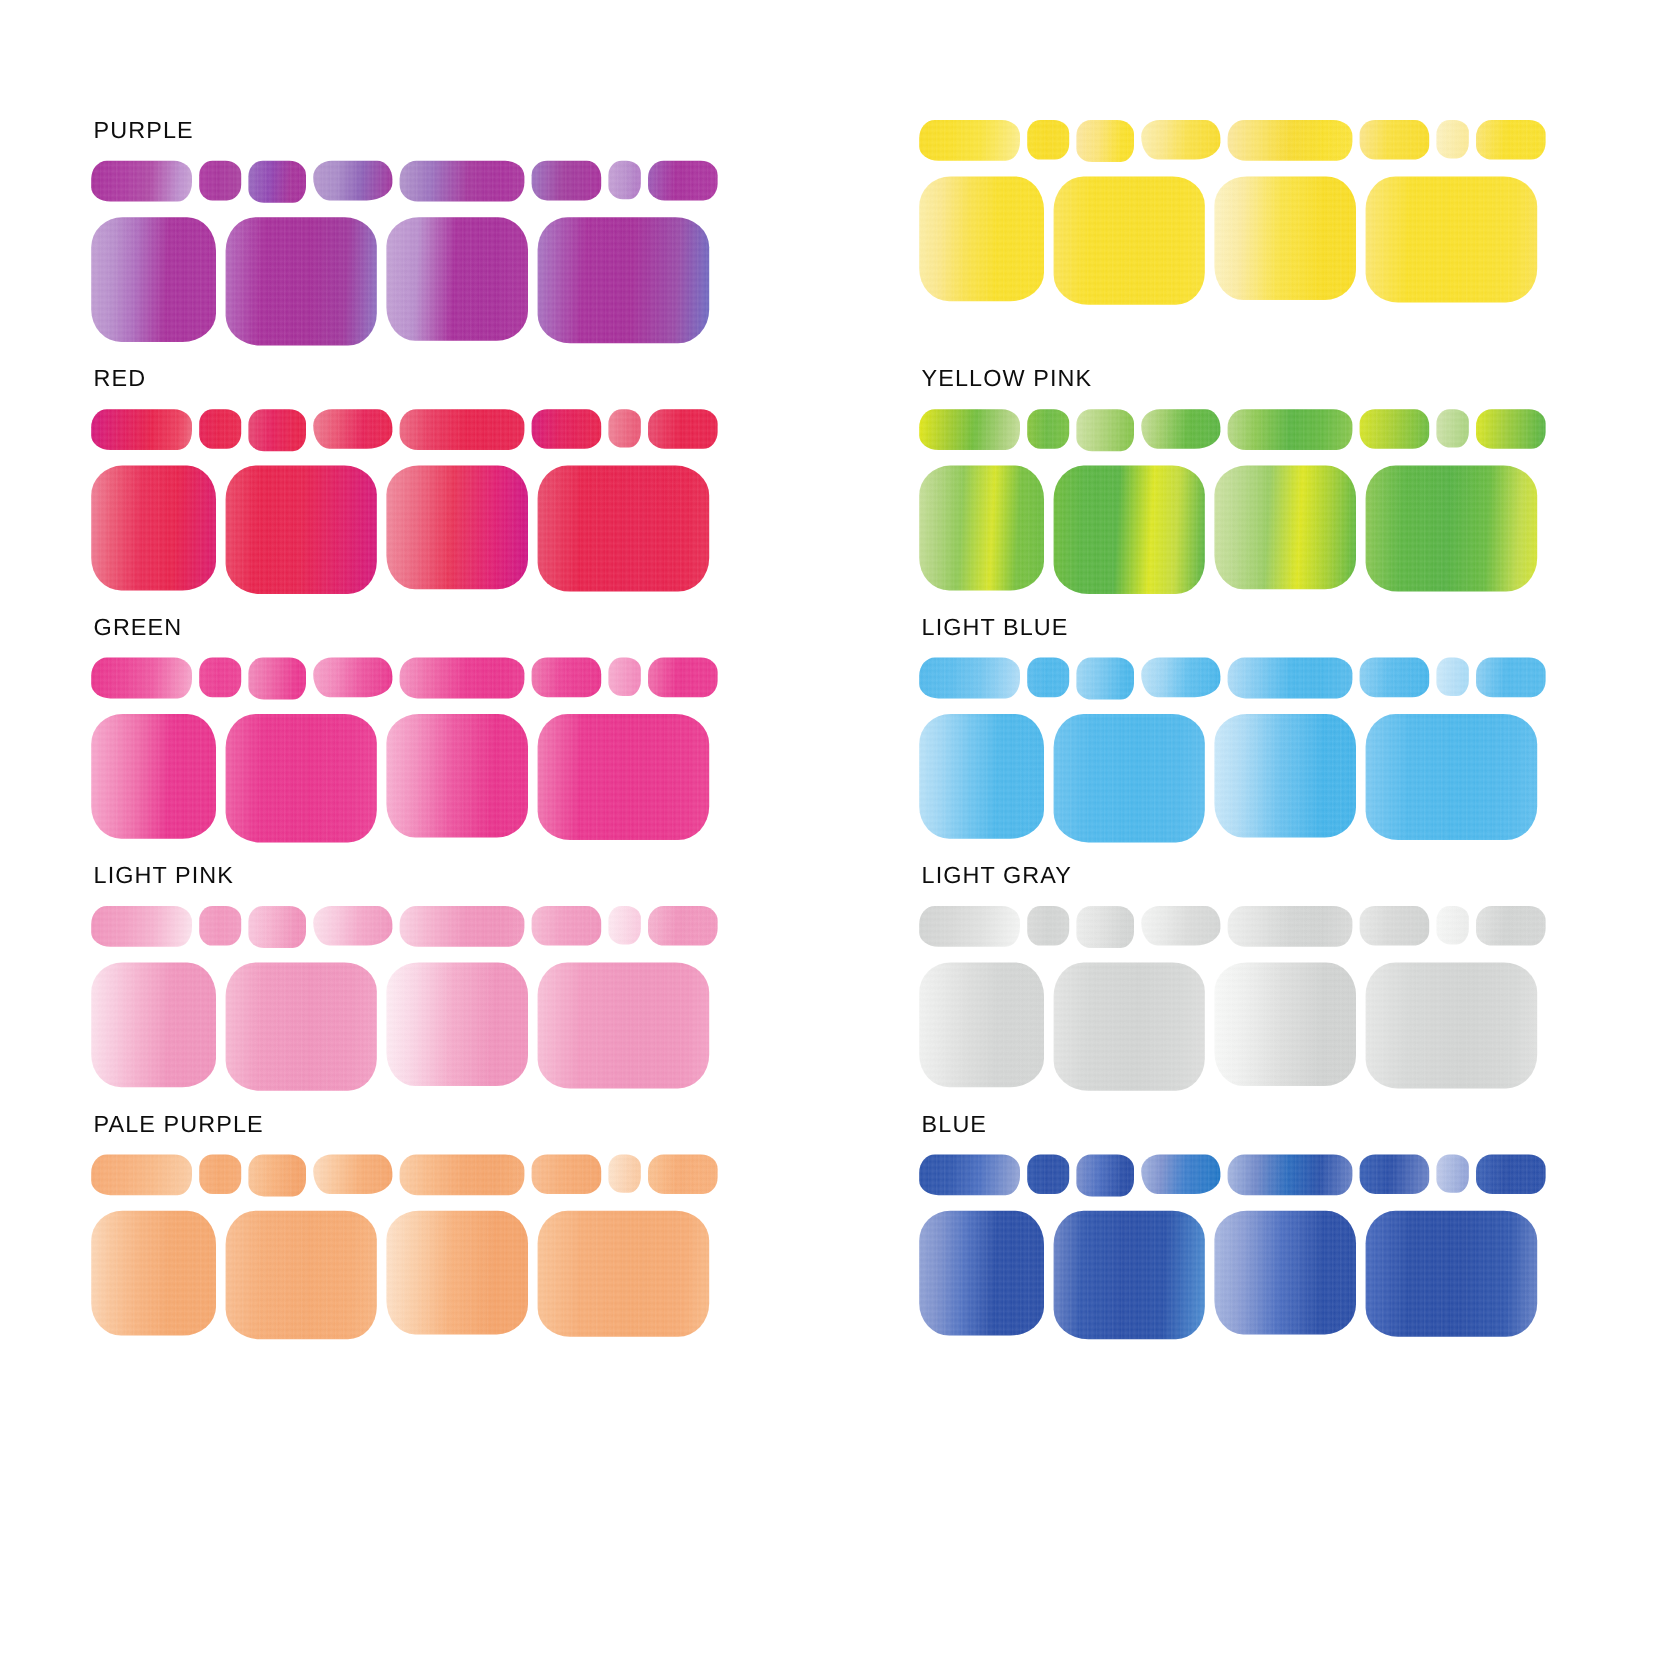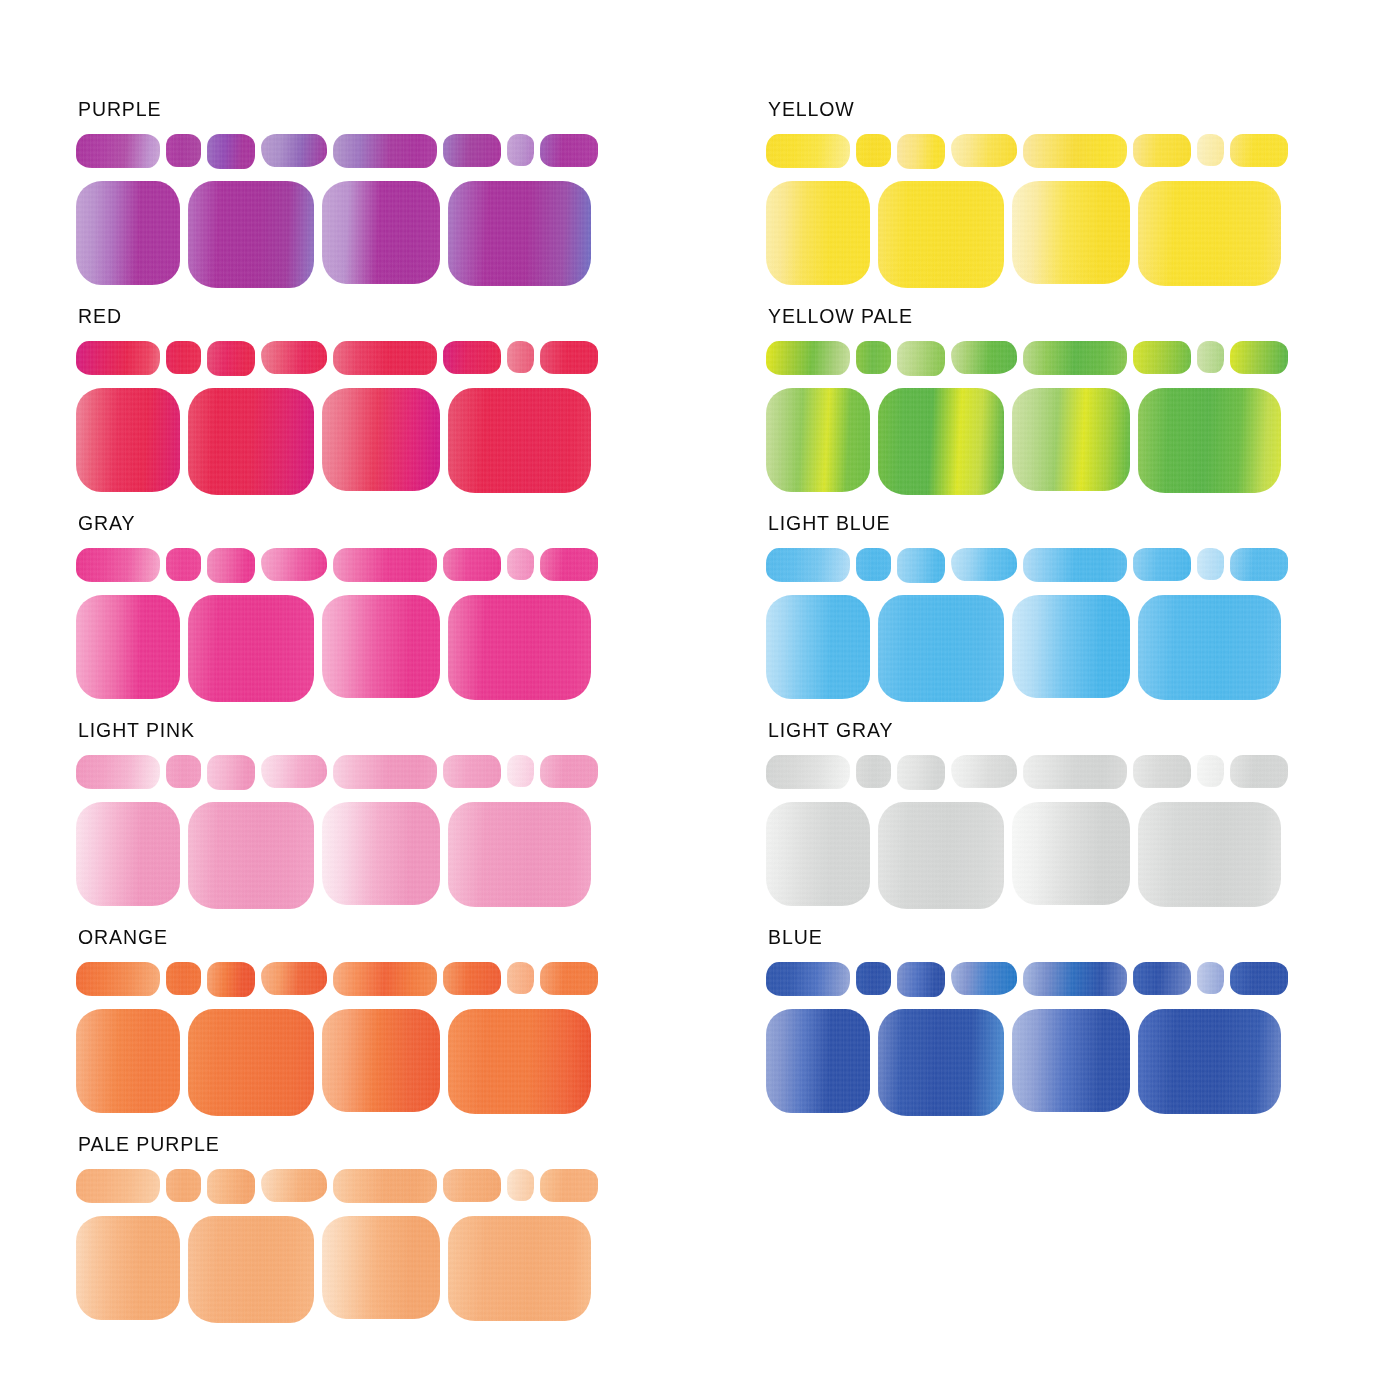--- a/index.html
+++ b/index.html
@@ -148,21 +148,21 @@
             <div class="swatch s8" style="background: linear-gradient(95deg, rgb(233, 78, 113) 0%, rgb(232, 34, 76) 45%, rgb(232, 35, 78) 100%);"></div>
           </div>
           <div class="swatch-row large">
             <div class="swatch L1" style="background: linear-gradient(93deg, rgb(239, 129, 152) 0%, rgb(236, 88, 116) 18%, rgb(233, 46, 88) 40%, rgb(232, 34, 76) 66%, rgb(219, 28, 112) 100%);"></div>
             <div class="swatch L2" style="background: linear-gradient(93deg, rgb(235, 74, 105) 0%, rgb(232, 34, 76) 22%, rgb(231, 35, 80) 50%, rgb(223, 31, 106) 78%, rgb(212, 24, 124) 100%);"></div>
             <div class="swatch L3" style="background: linear-gradient(93deg, rgb(240, 138, 157) 0%, rgb(237, 106, 131) 20%, rgb(233, 53, 88) 46%, rgb(226, 32, 115) 74%, rgb(206, 21, 134) 100%);"></div>
             <div class="swatch L4" style="background: linear-gradient(93deg, rgb(233, 78, 110) 0%, rgb(232, 34, 76) 26%, rgb(231, 34, 80) 58%, rgb(232, 35, 78) 84%, rgb(233, 49, 87) 100%);"></div>
           </div>
         </div>
         <div class="color-group">
-          <div class="group-label">GRAY</div>
+          <div class="group-label">GREEN</div>
           <div class="swatch-row small">
             <div class="swatch s1" style="background: linear-gradient(95deg, rgb(233, 51, 141) 0%, rgb(236, 66, 150) 32%, rgb(239, 92, 164) 62%, rgb(244, 143, 190) 88%, rgb(247, 168, 205) 100%);"></div>
             <div class="swatch s2" style="background: linear-gradient(92deg, rgb(238, 76, 155) 0%, rgb(236, 61, 148) 50%, rgb(237, 68, 151) 100%);"></div>
             <div class="swatch s3" style="background: linear-gradient(95deg, rgb(242, 141, 189) 0%, rgb(239, 100, 167) 42%, rgb(235, 56, 145) 80%, rgb(234, 52, 144) 100%);"></div>
             <div class="swatch s4" style="background: linear-gradient(96deg, rgb(246, 165, 203) 0%, rgb(243, 135, 187) 28%, rgb(238, 90, 163) 58%, rgb(233, 51, 141) 100%);"></div>
             <div class="swatch s5" style="background: linear-gradient(94deg, rgb(244, 150, 195) 0%, rgb(240, 107, 170) 24%, rgb(235, 58, 146) 52%, rgb(233, 51, 141) 80%, rgb(235, 62, 148) 100%);"></div>
             <div class="swatch s6" style="background: linear-gradient(95deg, rgb(240, 122, 177) 0%, rgb(236, 67, 152) 44%, rgb(233, 51, 141) 100%);"></div>
             <div class="swatch s7" style="background: linear-gradient(95deg, rgb(247, 174, 208) 0%, rgb(244, 150, 195) 55%, rgb(242, 133, 186) 100%);"></div>
             <div class="swatch s8" style="background: linear-gradient(95deg, rgb(241, 115, 174) 0%, rgb(234, 54, 144) 42%, rgb(235, 60, 147) 100%);"></div>
           </div>
@@ -186,39 +186,20 @@
             <div class="swatch s8" style="background: linear-gradient(95deg, rgb(246, 181, 209) 0%, rgb(241, 148, 189) 42%, rgb(242, 152, 191) 100%);"></div>
           </div>
           <div class="swatch-row large">
             <div class="swatch L1" style="background: linear-gradient(93deg, rgb(252, 227, 238) 0%, rgb(249, 204, 224) 18%, rgb(246, 178, 207) 38%, rgb(241, 150, 190) 62%, rgb(240, 148, 189) 100%);"></div>
             <div class="swatch L2" style="background: linear-gradient(93deg, rgb(247, 187, 212) 0%, rgb(242, 155, 193) 24%, rgb(240, 148, 189) 54%, rgb(241, 151, 191) 80%, rgb(243, 160, 197) 100%);"></div>
             <div class="swatch L3" style="background: linear-gradient(93deg, rgb(253, 237, 244) 0%, rgb(250, 214, 230) 20%, rgb(245, 173, 204) 46%, rgb(240, 148, 189) 74%, rgb(240, 148, 189) 100%);"></div>
             <div class="swatch L4" style="background: linear-gradient(93deg, rgb(248, 193, 216) 0%, rgb(242, 155, 193) 26%, rgb(240, 148, 189) 58%, rgb(241, 150, 190) 84%, rgb(244, 163, 199) 100%);"></div>
           </div>
         </div>
         <div class="color-group">
-          <div class="group-label">ORANGE</div>
-          <div class="swatch-row small">
-            <div class="swatch s1" style="background: linear-gradient(95deg, rgb(242, 106, 51) 0%, rgb(244, 121, 60) 32%, rgb(245, 138, 78) 62%, rgb(247, 160, 106) 88%, rgb(248, 172, 121) 100%);"></div>
-            <div class="swatch s2" style="background: linear-gradient(92deg, rgb(244, 121, 60) 0%, rgb(242, 110, 53) 50%, rgb(243, 115, 56) 100%);"></div>
-            <div class="swatch s3" style="background: linear-gradient(95deg, rgb(248, 164, 114) 0%, rgb(244, 121, 60) 38%, rgb(238, 86, 48) 72%, rgb(236, 79, 44) 100%);"></div>
-            <div class="swatch s4" style="background: linear-gradient(96deg, rgb(249, 178, 135) 0%, rgb(247, 154, 99) 28%, rgb(240, 101, 56) 58%, rgb(238, 86, 48) 100%);"></div>
-            <div class="swatch s5" style="background: linear-gradient(94deg, rgb(249, 174, 128) 0%, rgb(247, 138, 82) 24%, rgb(241, 96, 52) 50%, rgb(244, 121, 60) 76%, rgb(245, 138, 78) 100%);"></div>
-            <div class="swatch s6" style="background: linear-gradient(95deg, rgb(247, 155, 100) 0%, rgb(242, 107, 54) 44%, rgb(239, 90, 49) 100%);"></div>
-            <div class="swatch s7" style="background: linear-gradient(95deg, rgb(250, 192, 155) 0%, rgb(249, 176, 134) 55%, rgb(248, 164, 118) 100%);"></div>
-            <div class="swatch s8" style="background: linear-gradient(95deg, rgb(248, 162, 113) 0%, rgb(244, 121, 60) 42%, rgb(244, 123, 62) 100%);"></div>
-          </div>
-          <div class="swatch-row large">
-            <div class="swatch L1" style="background: linear-gradient(93deg, rgb(249, 177, 132) 0%, rgb(247, 154, 100) 18%, rgb(245, 132, 68) 40%, rgb(244, 121, 60) 66%, rgb(244, 121, 60) 100%);"></div>
-            <div class="swatch L2" style="background: linear-gradient(93deg, rgb(245, 136, 73) 0%, rgb(244, 121, 60) 24%, rgb(243, 114, 57) 54%, rgb(242, 108, 54) 80%, rgb(240, 100, 54) 100%);"></div>
-            <div class="swatch L3" style="background: linear-gradient(93deg, rgb(250, 185, 142) 0%, rgb(248, 162, 115) 20%, rgb(244, 121, 60) 46%, rgb(240, 98, 54) 74%, rgb(238, 87, 48) 100%);"></div>
-            <div class="swatch L4" style="background: linear-gradient(93deg, rgb(247, 142, 82) 0%, rgb(244, 121, 60) 26%, rgb(244, 121, 60) 56%, rgb(241, 99, 54) 82%, rgb(236, 77, 43) 100%);"></div>
-          </div>
-        </div>
-        <div class="color-group">
           <div class="group-label">PALE PURPLE</div>
           <div class="swatch-row small">
             <div class="swatch s1" style="background: linear-gradient(95deg, rgb(247, 171, 116) 0%, rgb(248, 176, 123) 32%, rgb(249, 186, 136) 62%, rgb(250, 199, 156) 88%, rgb(251, 206, 167) 100%);"></div>
             <div class="swatch s2" style="background: linear-gradient(92deg, rgb(248, 178, 126) 0%, rgb(246, 168, 111) 50%, rgb(247, 172, 117) 100%);"></div>
             <div class="swatch s3" style="background: linear-gradient(95deg, rgb(250, 199, 156) 0%, rgb(248, 180, 127) 42%, rgb(245, 164, 107) 80%, rgb(245, 163, 105) 100%);"></div>
             <div class="swatch s4" style="background: linear-gradient(96deg, rgb(252, 220, 192) 0%, rgb(250, 199, 156) 28%, rgb(247, 176, 122) 58%, rgb(245, 164, 107) 100%);"></div>
             <div class="swatch s5" style="background: linear-gradient(94deg, rgb(251, 206, 167) 0%, rgb(249, 186, 136) 24%, rgb(246, 168, 112) 50%, rgb(245, 165, 108) 78%, rgb(247, 174, 120) 100%);"></div>
             <div class="swatch s6" style="background: linear-gradient(95deg, rgb(249, 190, 146) 0%, rgb(247, 174, 120) 44%, rgb(245, 164, 107) 100%);"></div>
             <div class="swatch s7" style="background: linear-gradient(95deg, rgb(253, 229, 206) 0%, rgb(251, 211, 178) 55%, rgb(250, 200, 158) 100%);"></div>
             <div class="swatch s8" style="background: linear-gradient(95deg, rgb(250, 195, 147) 0%, rgb(247, 172, 117) 42%, rgb(248, 176, 123) 100%);"></div>
@@ -226,40 +207,39 @@
           <div class="swatch-row large">
             <div class="swatch L1" style="background: linear-gradient(93deg, rgb(252, 216, 185) 0%, rgb(250, 197, 154) 18%, rgb(248, 181, 130) 38%, rgb(246, 169, 112) 62%, rgb(246, 168, 111) 100%);"></div>
             <div class="swatch L2" style="background: linear-gradient(93deg, rgb(249, 191, 147) 0%, rgb(247, 174, 120) 24%, rgb(246, 169, 113) 54%, rgb(247, 172, 116) 80%, rgb(248, 180, 128) 100%);"></div>
             <div class="swatch L3" style="background: linear-gradient(93deg, rgb(253, 226, 202) 0%, rgb(251, 207, 169) 20%, rgb(248, 178, 125) 46%, rgb(245, 164, 107) 74%, rgb(245, 164, 107) 100%);"></div>
             <div class="swatch L4" style="background: linear-gradient(93deg, rgb(250, 196, 151) 0%, rgb(247, 174, 120) 26%, rgb(246, 169, 113) 58%, rgb(247, 172, 117) 84%, rgb(249, 187, 137) 100%);"></div>
           </div>
         </div>
       </div>
       <div class="color-column right">
         <div class="color-group">
-          <div class="group-label">YELLOW</div>
           <div class="swatch-row small">
             <div class="swatch s1" style="background: linear-gradient(95deg, rgb(249, 222, 40) 0%, rgb(250, 225, 44) 32%, rgb(250, 229, 64) 62%, rgb(251, 235, 117) 88%, rgb(252, 239, 144) 100%);"></div>
             <div class="swatch s2" style="background: linear-gradient(92deg, rgb(250, 225, 44) 0%, rgb(249, 221, 38) 50%, rgb(250, 224, 43) 100%);"></div>
             <div class="swatch s3" style="background: linear-gradient(95deg, rgb(251, 231, 162) 0%, rgb(251, 228, 119) 40%, rgb(250, 225, 44) 78%, rgb(250, 224, 42) 100%);"></div>
             <div class="swatch s4" style="background: linear-gradient(96deg, rgb(252, 240, 178) 0%, rgb(251, 232, 140) 28%, rgb(250, 226, 77) 58%, rgb(249, 220, 42) 100%);"></div>
             <div class="swatch s5" style="background: linear-gradient(94deg, rgb(251, 232, 160) 0%, rgb(250, 228, 109) 24%, rgb(248, 220, 53) 50%, rgb(250, 225, 44) 76%, rgb(251, 228, 61) 100%);"></div>
             <div class="swatch s6" style="background: linear-gradient(95deg, rgb(251, 230, 142) 0%, rgb(250, 225, 64) 44%, rgb(249, 221, 40) 100%);"></div>
             <div class="swatch s7" style="background: linear-gradient(95deg, rgb(252, 242, 194) 0%, rgb(251, 237, 168) 55%, rgb(251, 233, 150) 100%);"></div>
             <div class="swatch s8" style="background: linear-gradient(95deg, rgb(251, 230, 119) 0%, rgb(250, 225, 44) 42%, rgb(250, 226, 47) 100%);"></div>
           </div>
           <div class="swatch-row large">
             <div class="swatch L1" style="background: linear-gradient(93deg, rgb(252, 239, 169) 0%, rgb(251, 232, 141) 18%, rgb(250, 227, 83) 38%, rgb(250, 225, 44) 62%, rgb(250, 225, 44) 100%);"></div>
             <div class="swatch L2" style="background: linear-gradient(93deg, rgb(251, 229, 93) 0%, rgb(250, 225, 44) 24%, rgb(249, 224, 42) 54%, rgb(250, 225, 44) 80%, rgb(250, 227, 54) 100%);"></div>
             <div class="swatch L3" style="background: linear-gradient(93deg, rgb(252, 243, 196) 0%, rgb(251, 235, 160) 20%, rgb(250, 228, 73) 46%, rgb(249, 222, 40) 74%, rgb(249, 221, 38) 100%);"></div>
             <div class="swatch L4" style="background: linear-gradient(93deg, rgb(251, 231, 119) 0%, rgb(250, 225, 44) 26%, rgb(250, 225, 44) 58%, rgb(250, 226, 53) 84%, rgb(251, 228, 86) 100%);"></div>
           </div>
         </div>
         <div class="color-group">
-          <div class="group-label">YELLOW PALE</div>
+          <div class="group-label">YELLOW PINK</div>
           <div class="swatch-row small">
             <div class="swatch s1" style="background: linear-gradient(95deg, rgb(228, 232, 26) 0%, rgb(169, 206, 46) 28%, rgb(114, 190, 62) 55%, rgb(168, 207, 120) 82%, rgb(199, 223, 156) 100%);"></div>
             <div class="swatch s2" style="background: linear-gradient(92deg, rgb(139, 198, 63) 0%, rgb(108, 187, 68) 48%, rgb(123, 194, 68) 100%);"></div>
             <div class="swatch s3" style="background: linear-gradient(95deg, rgb(206, 227, 166) 0%, rgb(180, 214, 128) 40%, rgb(147, 201, 90) 78%, rgb(132, 196, 72) 100%);"></div>
             <div class="swatch s4" style="background: linear-gradient(96deg, rgb(201, 224, 158) 0%, rgb(163, 207, 108) 26%, rgb(102, 186, 66) 58%, rgb(91, 181, 68) 100%);"></div>
             <div class="swatch s5" style="background: linear-gradient(94deg, rgb(187, 218, 140) 0%, rgb(141, 200, 82) 24%, rgb(91, 181, 68) 50%, rgb(103, 186, 67) 76%, rgb(138, 199, 79) 100%);"></div>
             <div class="swatch s6" style="background: linear-gradient(95deg, rgb(217, 229, 41) 0%, rgb(175, 210, 52) 42%, rgb(106, 187, 66) 100%);"></div>
             <div class="swatch s7" style="background: linear-gradient(95deg, rgb(207, 227, 172) 0%, rgb(186, 218, 146) 55%, rgb(168, 210, 126) 100%);"></div>
             <div class="swatch s8" style="background: linear-gradient(95deg, rgb(221, 231, 35) 0%, rgb(158, 204, 60) 45%, rgb(85, 179, 70) 100%);"></div>
           </div>

